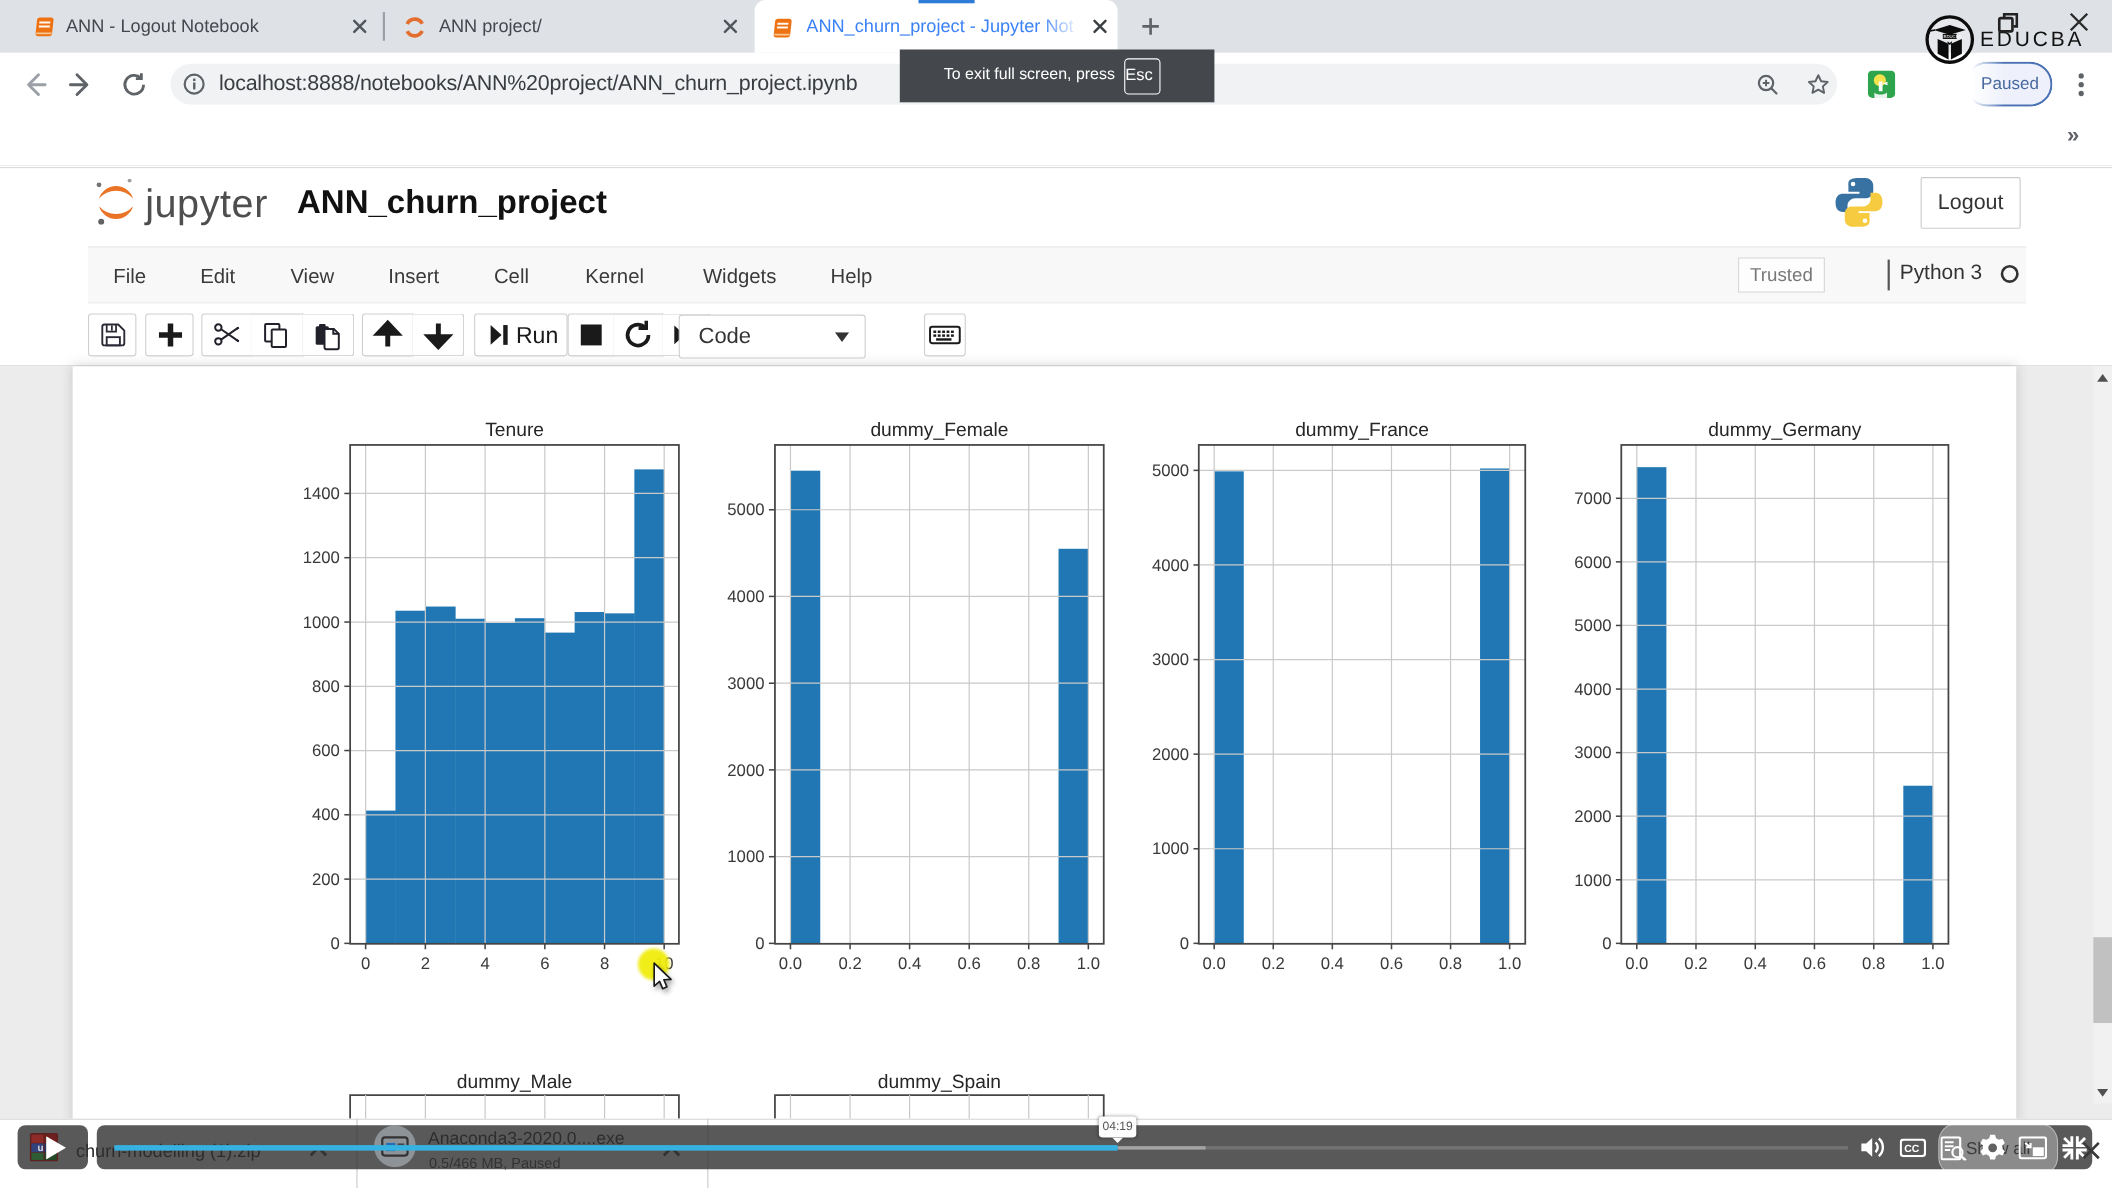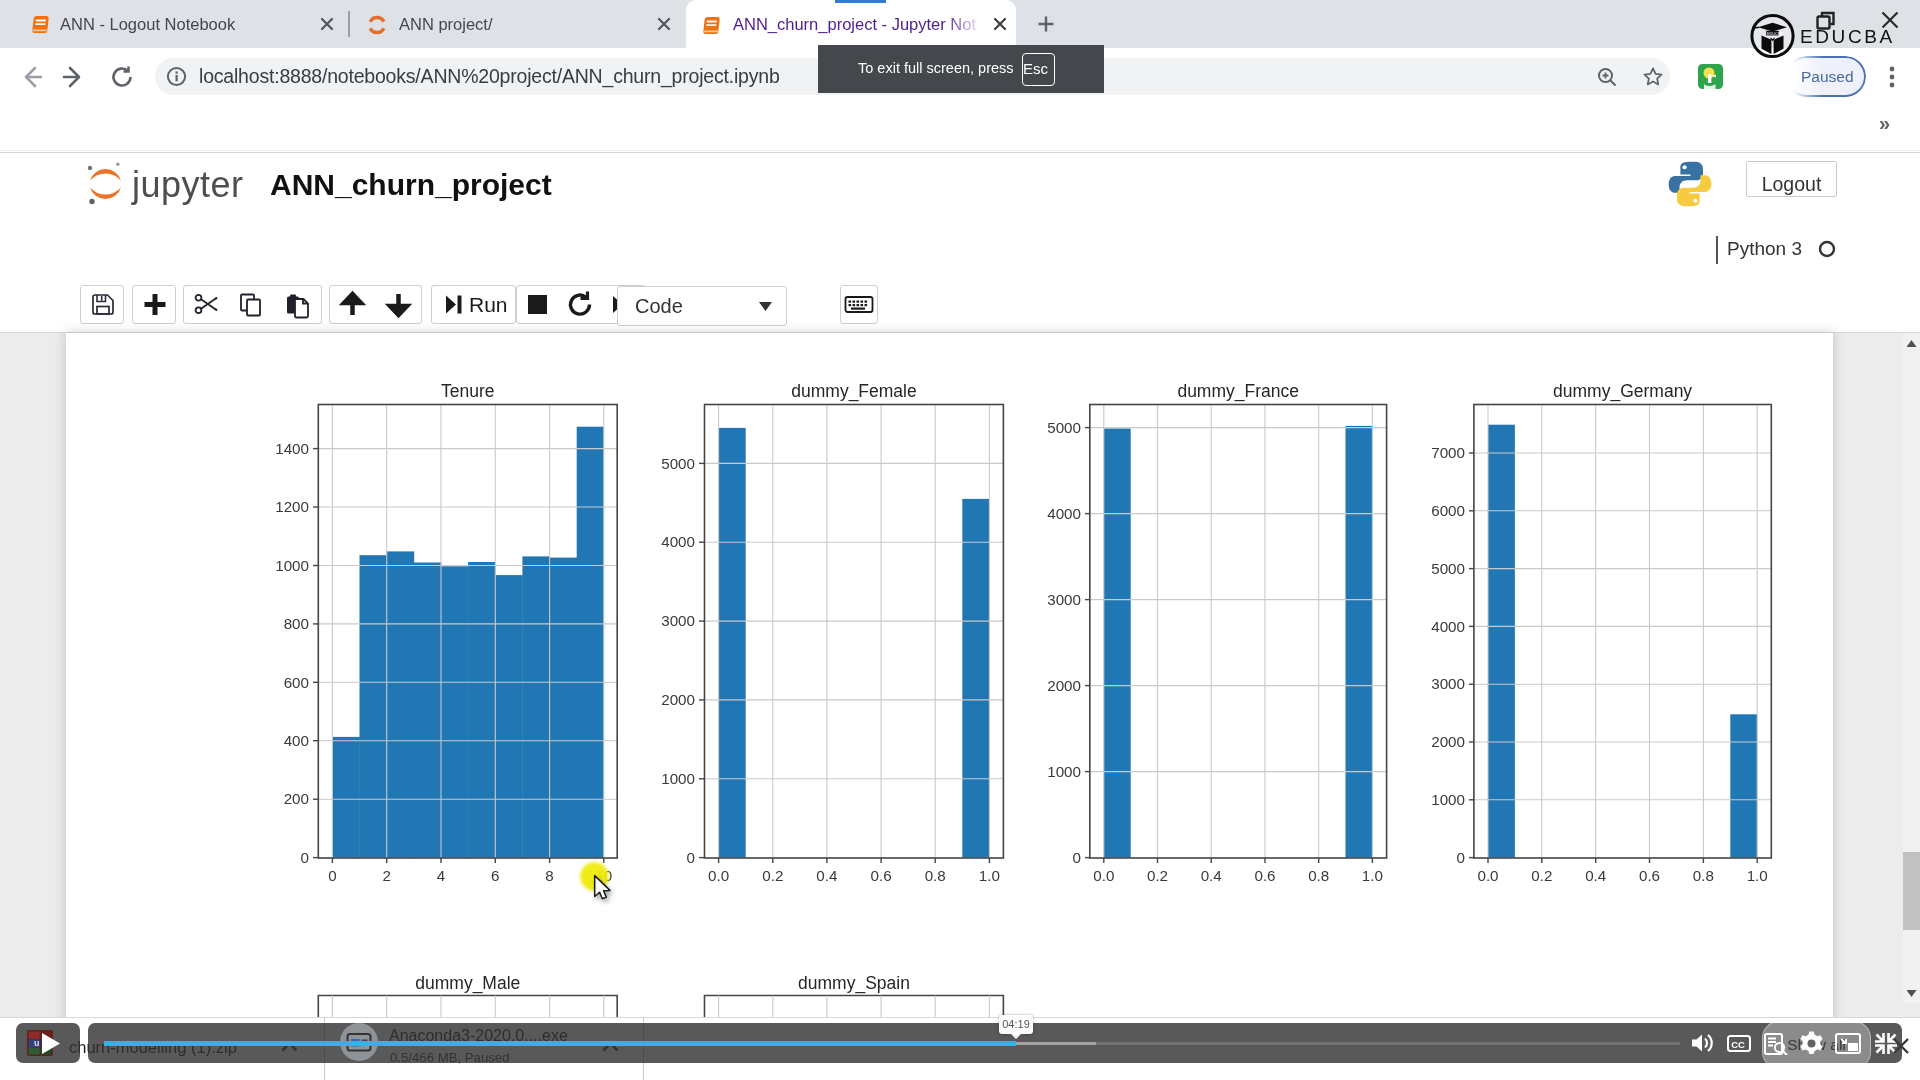--- a/index.html
+++ b/index.html
@@ -20,21 +20,21 @@
     border-radius:19px; background:#f0f2f4; }
   #urltext { position:absolute; left:199px; top:65px; font-size:19.5px; color:#393c41; letter-spacing:-0.2px; }
   
   #belownav { position:absolute; left:0; top:103px; width:1920px; height:50px; background:#fff; }
   #pageline { position:absolute; left:0; top:152px; width:1920px; height:1px; background:#d2d5d9; }
   
   #jheader { position:absolute; left:0; top:153px; width:1920px; height:71px; background:#fff; }
   #jlogotext { position:absolute; left:132px; top:164px; font-size:36px; color:#4e4e4e; letter-spacing:0.5px;}
   #jtitle { position:absolute; left:270px; top:168px; font-size:30px; color:#111;font-weight:bold; }
   #jcheck { position:absolute; left:537px; top:173px; font-size:19.5px; color:#151515; }
-  #logout { position:absolute; left:1746px; top:161px; width:91px; height:36px; background:#fff;
+  #logout { position:absolute; left:1746px; top:161px; width:91px; height:47px; background:#fff;
     border:1px solid #cbcbcb; border-radius:2px; font-size:19.5px; color:#333; text-align:center; line-height:45px; }
   
   #menubar { position:absolute; left:80px; top:224px; width:1762px; height:52px; background:#f8f8f8;
     border-top:1px solid #e7e7e7; border-bottom:1px solid #e7e7e7; }
   .mitem { position:absolute; top:15px; font-size:18.5px; color:#3a3a3a; }
   #trusted { position:absolute; left:1500px; top:9px; width:79px; height:32px; border:1px solid #d8d8d8;
     background:#fdfdfd; font-size:17px; color:#777; text-align:center; line-height:30px; }
   
   #jtoolbar { position:absolute; left:0; top:276px; width:1920px; height:57px; background:#fff;
     border-bottom:1px solid #dadada; }
@@ -88,21 +88,21 @@
         <path d="M4 4 L14 14 M14 4 L4 14" stroke="#51555c" stroke-width="2.2" stroke-linecap="round"></path>
       </svg>
     </div>
 
 <svg class="abs" style="left:702px;top:16px" width="19" height="19" viewBox="0 0 19 19">
  <rect x="1.5" y="1" width="15" height="17" rx="2.5" fill="#ee7211" transform="skewX(-6) translate(1.5,0)"></rect>
  <rect x="4" y="4.6" width="10" height="1.8" fill="#fff" transform="skewX(-6) translate(1.3,0)" opacity="0.95"></rect>
  <rect x="4" y="8.2" width="10" height="1.8" fill="#fff" transform="skewX(-6) translate(1.3,0)" opacity="0.95"></rect>
  <rect x="2" y="14.6" width="14" height="1.6" fill="#f8c690" transform="skewX(-6) translate(1.5,0)"></rect>
 </svg>
-<div class="tabtext" style="left:733px;color:#4c1d95;width:250px;overflow:hidden;
+<div class="tabtext" style="left:733px;color:#3b82f6;width:250px;overflow:hidden;
  -webkit-mask-image:linear-gradient(90deg,#000 85%,transparent)">ANN_churn_project - Jupyter Not</div>
 <div class="tabx" style="left:991px">
       <svg width="18" height="18" viewBox="0 0 18 18">
         <path d="M4 4 L14 14 M14 4 L4 14" stroke="#3c4043" stroke-width="2.2" stroke-linecap="round"></path>
       </svg>
     </div>
 <svg class="abs" style="left:1036px;top:14px" width="20" height="20" viewBox="0 0 20 20">
       <path d="M10 2.5 V17.5 M2.5 10 H17.5" stroke="#5f6368" stroke-width="2.4"></path>
     </svg>
 <div class="abs" style="left:835px;top:0;width:51px;height:2.5px;background:#2f7bd8"></div>
@@ -165,20 +165,31 @@
 <div id="jlogotext">jupyter</div>
 <div id="jtitle">ANN_churn_project</div>
 <svg class="abs" style="left:1667px;top:160px" width="46" height="48" viewBox="0 0 110 110">
  <path d="M54 2 C 30 2 32 12 32 18 v14 h24 v4 H20 c-8 0 -16 5 -16 20 c0 15 8 20 16 20 h10 V62 c0-9 8-16 17-16 h24 c8 0 15-7 15-15 V18 c0-9-8-16-17-16 Z" fill="#3872a2"></path>
  <circle cx="42" cy="15" r="5" fill="#fff"></circle>
  <path d="M56 108 c24 0 22-10 22-16 V78 H54 v-4 h36 c8 0 16-5 16-20 c0-15-8-20-16-20 H80 v14 c0 9-8 16-17 16 H39 c-8 0-15 7-15 15 v13 c0 9 8 16 17 16 Z" fill="#f7cb3f"></path>
  <circle cx="68" cy="95" r="5" fill="#fff"></circle>
 </svg>
 <div id="logout">Logout</div>
 
+<div id="menubar">
+ <div class="mitem" style="left:23px">File</div>
+ <div class="mitem" style="left:102px">Edit</div>
+ <div class="mitem" style="left:184px">View</div>
+ <div class="mitem" style="left:273px">Insert</div>
+ <div class="mitem" style="left:369px">Cell</div>
+ <div class="mitem" style="left:452px">Kernel</div>
+ <div class="mitem" style="left:559px">Widgets</div>
+ <div class="mitem" style="left:675px">Help</div>
+ <div id="trusted">Trusted</div>
+</div>
 <div class="abs" style="left:1716px;top:236px;width:2px;height:28px;background:#555"></div>
 <div class="abs" style="left:1727px;top:238px;font-size:19px;color:#333">Python 3</div>
 <svg class="abs" style="left:1818px;top:240px" width="18" height="18" viewBox="0 0 18 18">
       <circle cx="9" cy="9" r="7" fill="none" stroke="#333" stroke-width="2.4"></circle>
     </svg>
 
 <div id="jtoolbar"></div>
 <div class="tbtn" style="left:80px;width:44px">
  <svg width="44" height="37" viewBox="-12 -9 44 37">
         <g stroke="#2a2a35" stroke-width="1.7" fill="none">

